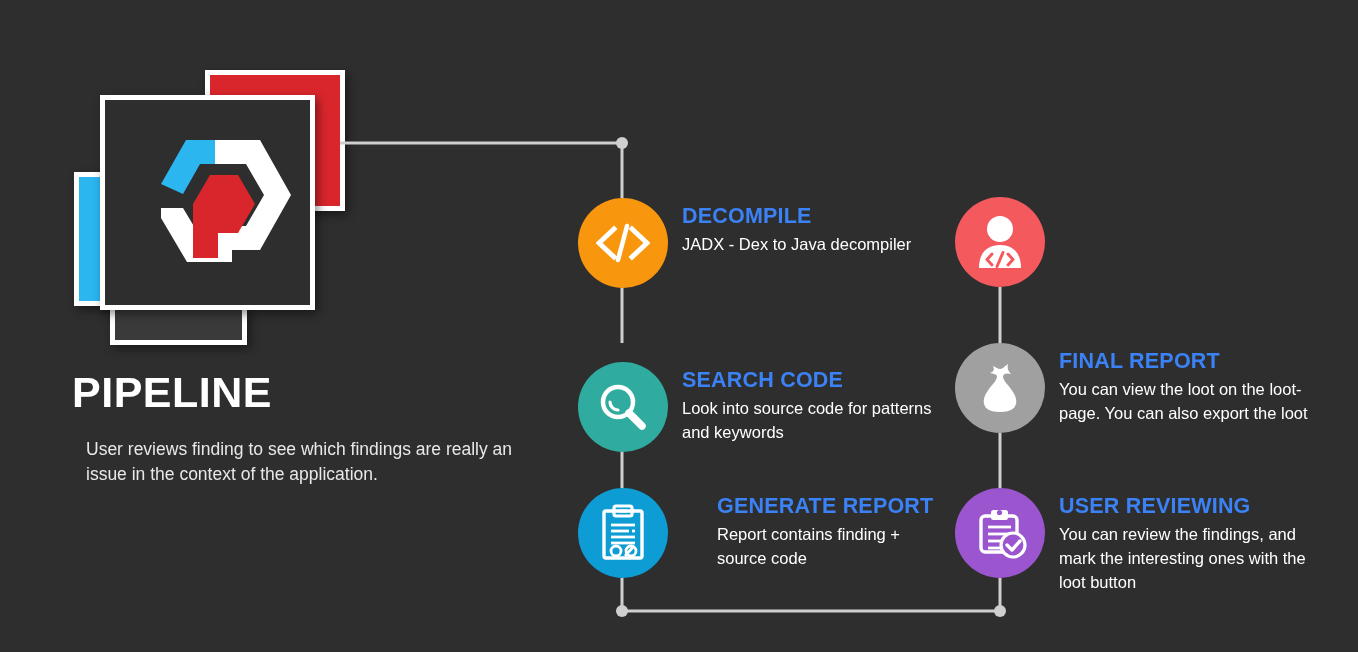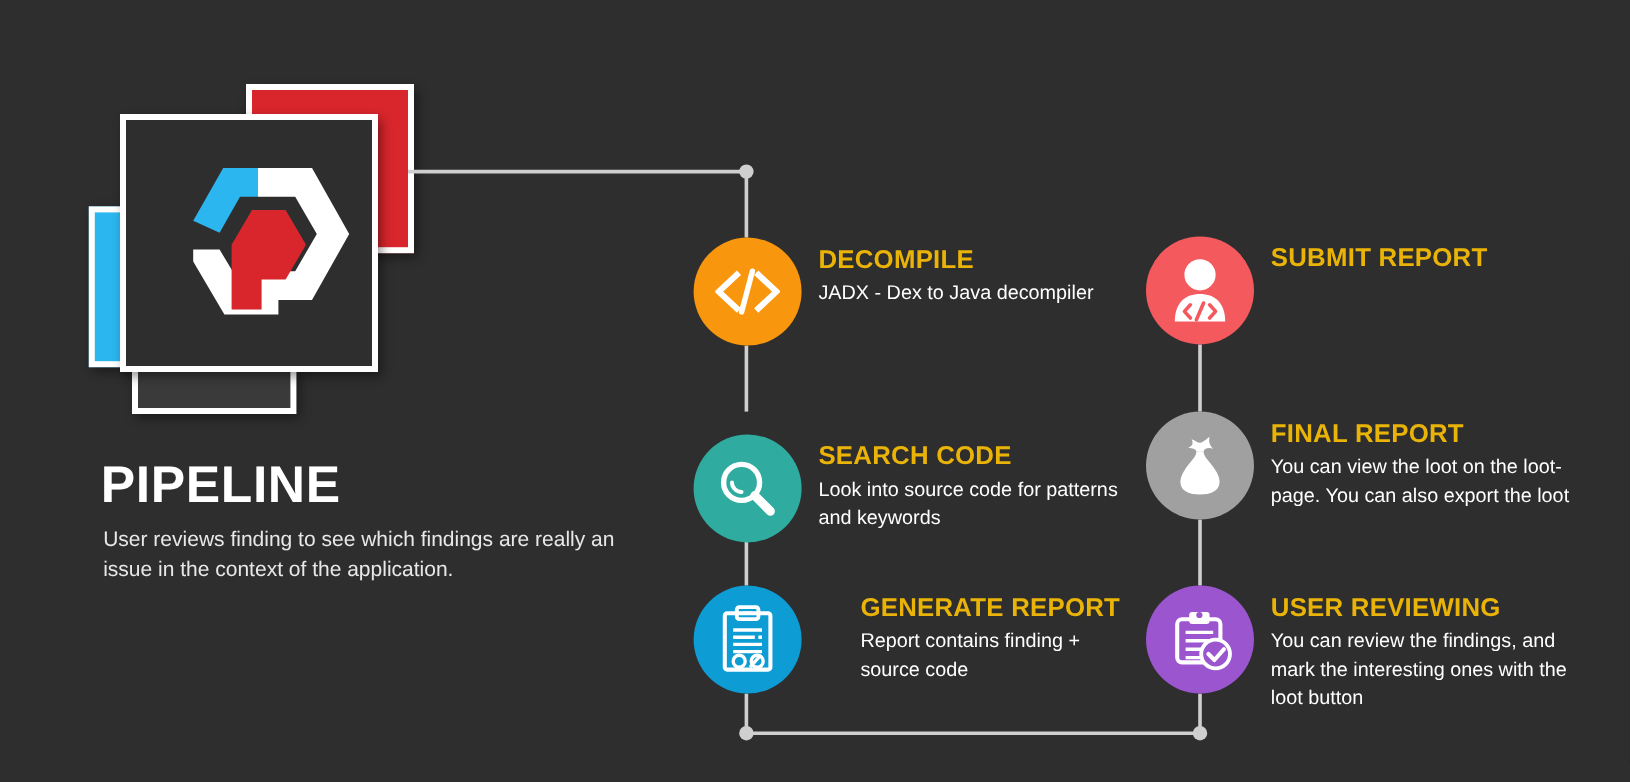--- a/index.html
+++ b/index.html
@@ -35,21 +35,21 @@
   #logo-svg { position: absolute; left: 0; top: 0; }
 
   #hero-title {
     position: absolute;
     left: 72px;
     top: 368px;
     font-size: 43px;
     font-weight: bold;
     letter-spacing: 0.5px;
     color: #ffffff;
-    margin: 12px;
+    margin: 0;
   }
   #hero-desc {
     position: absolute;
     left: 86px;
     top: 437px;
     width: 455px;
     font-size: 17.5px;
     line-height: 1.42;
     color: #e8e8e8;
     margin: 0;
@@ -75,21 +75,21 @@
     justify-content: center;
     z-index: 3;
   }
   .step-text {
     padding-left: 14px;
     padding-top: 6px;
   }
   .step-title {
     font-size: 21.5px;
     font-weight: bold;
-    color: #eab308;
+    color: #3b82f6;
     letter-spacing: 0.2px;
     margin: 0 0 4px 0;
     white-space: nowrap;
   }
   .step-desc {
     font-size: 16.5px;
     line-height: 1.44;
     color: #ffffff;
     margin: 0;
     max-width: 260px;
@@ -205,21 +205,20 @@
         <circle cx="29" cy="15" r="13" fill="#ffffff"></circle>
         <path d="M8,54 C8,38 17,31 29,31 C41,31 50,38 50,54 Z" fill="#ffffff"></path>
         <g stroke="#f4595d" stroke-width="3" fill="none" stroke-linecap="round" stroke-linejoin="round">
           <polyline points="21,40 16,45.5 21,51"></polyline>
           <polyline points="37,40 42,45.5 37,51"></polyline>
           <line x1="32" y1="38.5" x2="26" y2="52.5"></line>
         </g>
       </svg>
     </div>
     <div class="step-text">
-      <p class="step-title">SUBMIT REPORT</p>
     </div>
   </div>
 
   <div class="step" id="step-final-report">
     <div class="step-badge" style="background:#a0a0a0">
       <svg width="50" height="54" viewBox="0 0 50 54">
         <path d="M18,5 C20,9 18,11 15,12 C19,13 21,13 22,15 L28,15 C29,12 33,12 36,13 C33,10 32,7 33,3 C29,6 27,8 25,8 C23,8 21,6 18,5 Z" fill="#ffffff"></path>
         <path d="M22,15 C22,20 17,23 12,31 C6,40 7,51 25,51 C43,51 44,40 38,31 C33,23 28,20 28,15 Z" fill="#ffffff"></path>
       </svg>
     </div>

